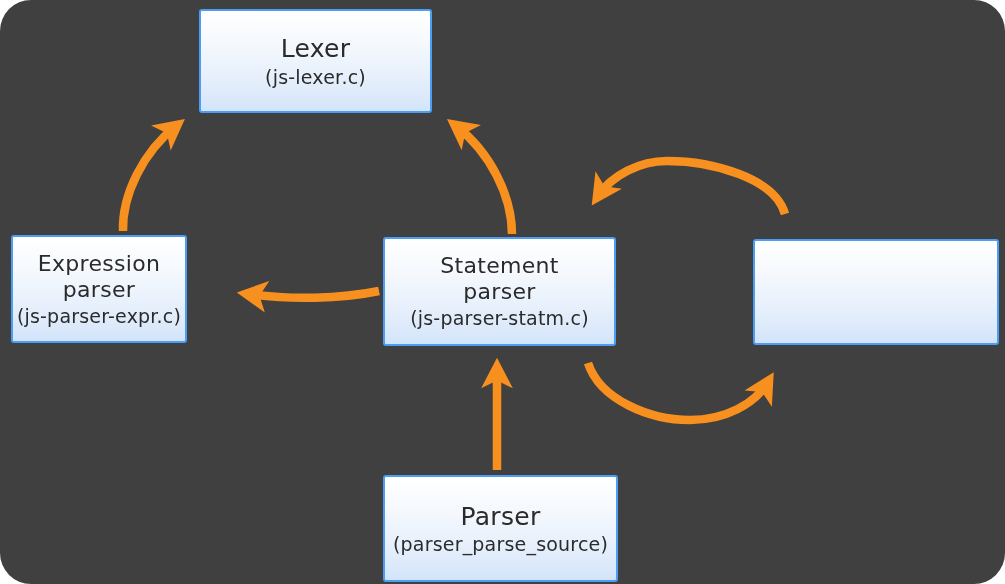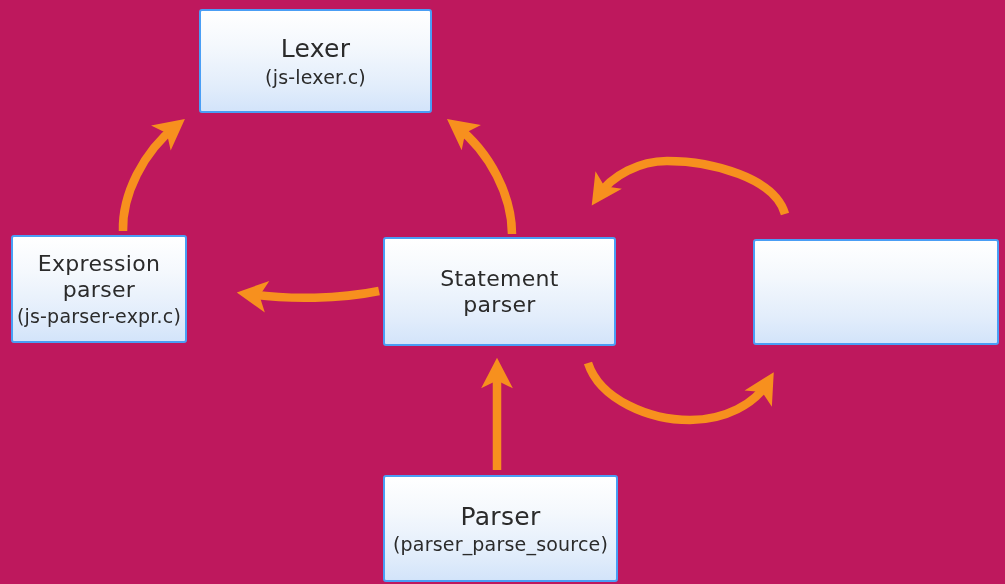--- a/index.html
+++ b/index.html
@@ -7,22 +7,23 @@
     padding: 0;
     background: #ffffff;
   }
   body {
     font-family: "DejaVu Sans", sans-serif;
   }
   #canvas {
     position: relative;
     width: 1005px;
     height: 584px;
-    background: #be185d;
+    background: #404040;
     overflow: hidden;
+    border-radius: 31px;
   }
   .arrow-layer {
     position: absolute;
     left: 0;
     top: 0;
     width: 1005px;
     height: 584px;
     pointer-events: none;
   }
   .node {
@@ -98,20 +99,21 @@
 
   <div class="node" id="node-expression">
     <div class="title">Expression
 parser</div>
     <div class="sub">(js-parser-expr.c)</div>
   </div>
 
   <div class="node" id="node-statement">
     <div class="title">Statement
 parser</div>
+    <div class="sub">(js-parser-statm.c)</div>
   </div>
 
   <div class="node" id="node-function">
   </div>
 
   <div class="node" id="node-parser">
     <div class="title">Parser</div>
     <div class="sub">(parser_parse_source)</div>
   </div>
 

